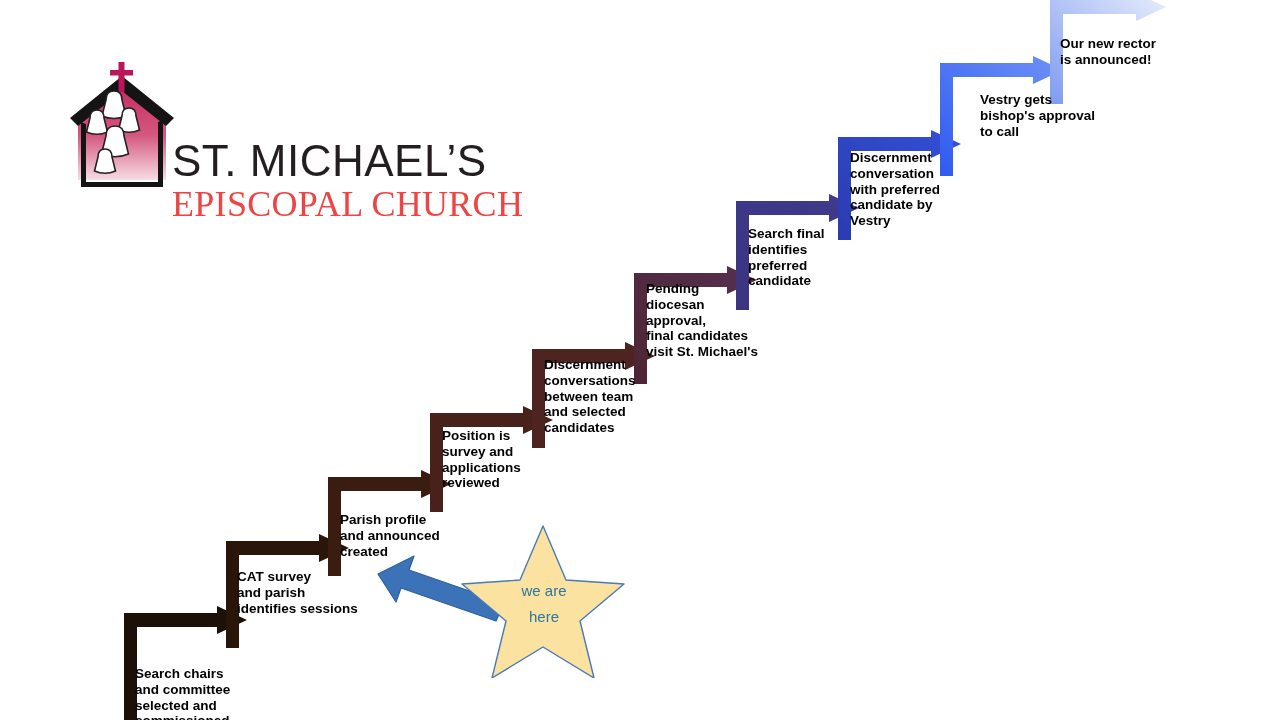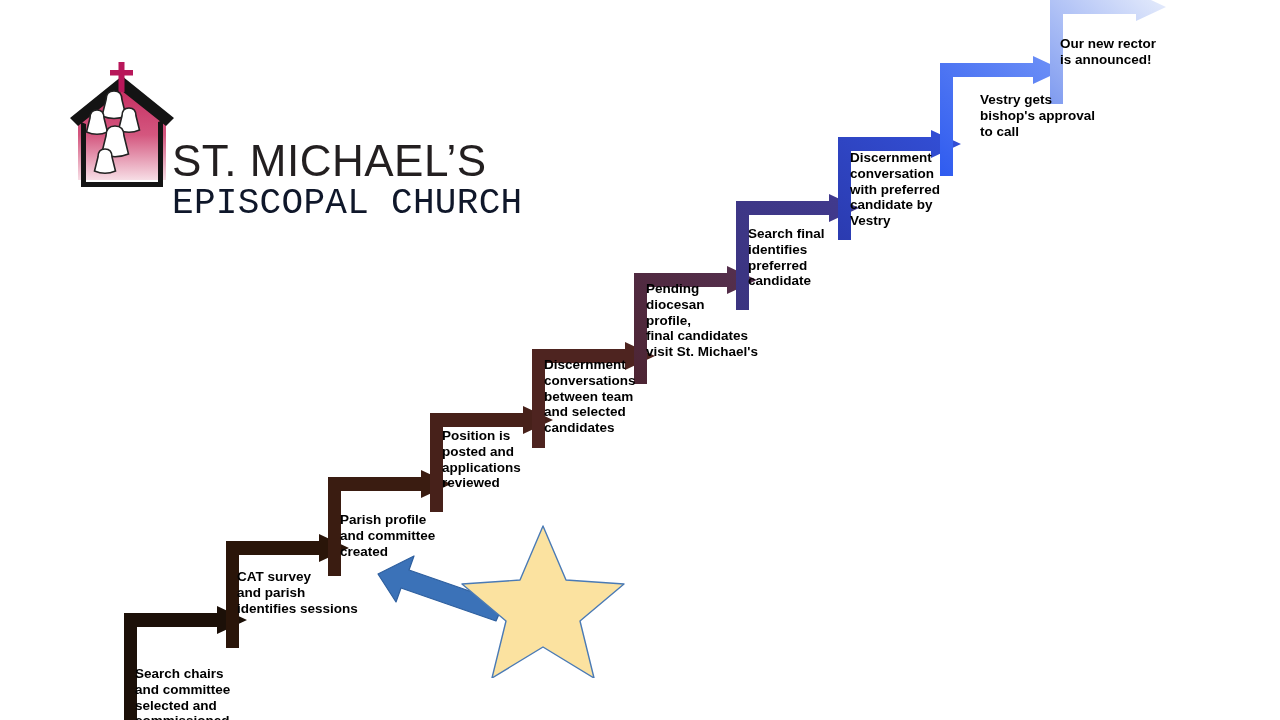--- a/index.html
+++ b/index.html
@@ -49,25 +49,25 @@
     font-family: "Liberation Sans", sans-serif;
     font-size: 44px;
     line-height: 46px;
     letter-spacing: 0.5px;
     color: #231f20;
     font-weight: 400;
     white-space: nowrap;
     margin-top: 32px;
   }
   .logo-line2 {
-    font-family: Liberation Mono, monospace;
+    font-family: Liberation Serif, serif;
     font-size: 36px;
     line-height: 38px;
     letter-spacing: 0.3px;
-    color: #0f172a;
+    color: #ef4444;
     font-weight: 400;
     white-space: nowrap;
     margin-top: 1px;
   }
 
   .slide-title {
     position: absolute;
     left: 72px;
     top: 215px;
     font-size: 30px;
@@ -225,34 +225,34 @@
 
   <div id="step-labels">
       <div class="step-label" style="left: 135px; top: 634px; margin-top: 32px;">Search chairs
 and committee
 selected and
 commissioned</div>
       <div class="step-label" style="left: 237px; top: 569px;">CAT survey
 and parish
 identifies sessions</div>
       <div class="step-label" style="left: 340px; top: 512px;">Parish profile
-and committee
+and announced
 created</div>
       <div class="step-label" style="left: 442px; top: 428px;">Position is
-posted and
+survey and
 applications
 reviewed</div>
       <div class="step-label" style="left: 544px; top: 357px;">Discernment
 conversations
 between team
 and selected
 candidates</div>
       <div class="step-label" style="left: 646px; top: 281px;">Pending
 diocesan
-profile,
+approval,
 final candidates
 visit St. Michael's</div>
       <div class="step-label" style="left: 748px; top: 226px;">Search final
 identifies
 preferred
 candidate</div>
       <div class="step-label" style="left: 850px; top: 150px;">Discernment
 conversation
 with preferred
 candidate by
@@ -264,14 +264,18 @@
 is announced!</div>
     </div>
 
   <svg id="callout" width="260" height="170" viewBox="0 0 260 170" xmlns="http://www.w3.org/2000/svg">
 
     <polygon id="callout-arrow" points="8,66 44,48 39,62 134,95 126,113 31,80 26,94" fill="#3b72b8" stroke="#2e5f9e" stroke-width="1.2" stroke-linejoin="round"></polygon>
 
     <polygon id="callout-star" points="173,18 196,72 254,76 210,113 224,170 173,139 122,170 136,113 92,76 150,72" fill="#fbe2a0" stroke="#4a7ab5" stroke-width="1.4" stroke-linejoin="round"></polygon>
   </svg>
 
+  <div class="star-text" style="color: rgb(46, 117, 163);">
+    <div>we are</div>
+    <div>here</div>
+  </div>
 
 </div>
 
 </body></html>

